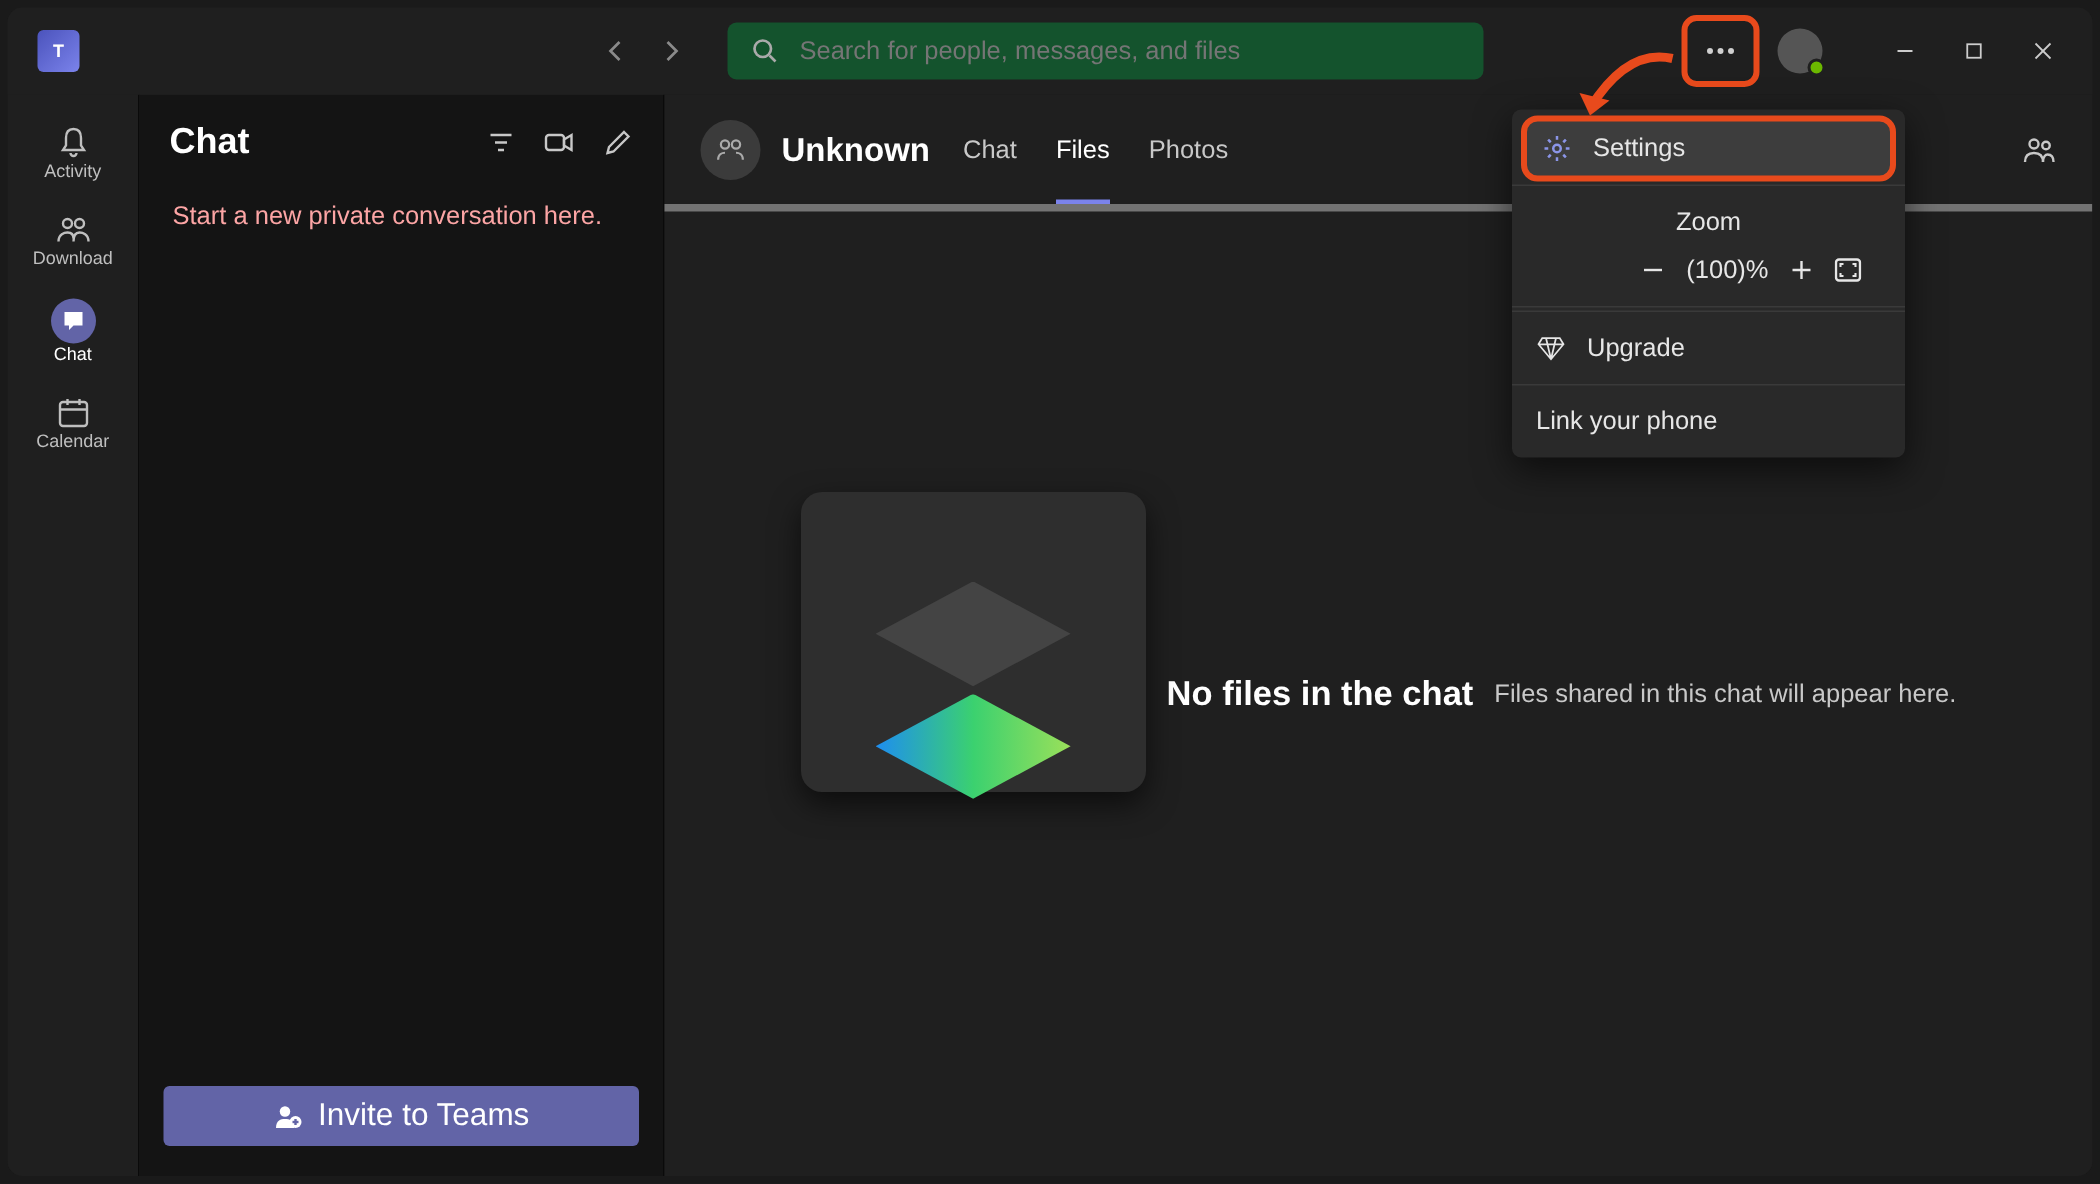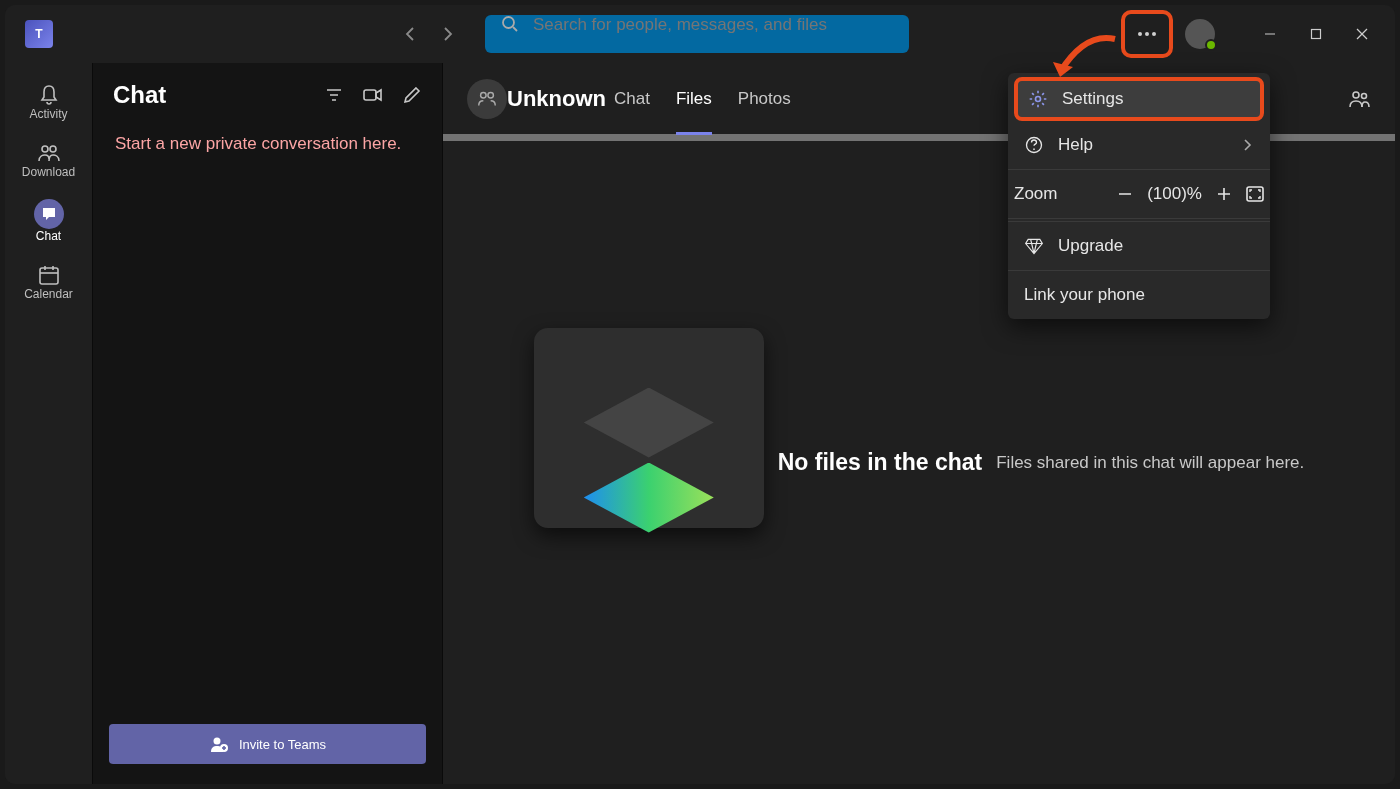--- a/index.html
+++ b/index.html
@@ -30,26 +30,26 @@
     border-radius: 4px;
     position: relative;
     display:flex; align-items:center; justify-content:center;
     color:#fff; font-size:12px; font-weight:bold;
   }
   .app-icon::after { content:"T"; }
   .nav-arrows { display:flex; gap:20px; margin-left: 350px; }
   .nav-arrow { color:#8a8a8a; cursor:pointer; }
   .searchbox {
     margin-left: 30px;
-    width: 424px;
+    width: 504px;
     height: 38px;
-    background: #0369a1;
+    background: #14532d;
     border-radius: 6px;
     display: flex;
-    align-items: flex-start;
+    align-items: center;
     padding: 0 16px;
     gap: 14px;
   }
   .searchbox input {
     background: transparent;
     border: none;
     outline: none;
     color: #bbb;
     font-size: 17px;
     width: 100%;
@@ -133,33 +133,33 @@
     line-height:1.5;
   }
   .invite-btn {
     margin: 8px;
     height: 40px;
     background: #6264a7;
     border-radius:4px;
     display:flex; align-items:center; justify-content:center;
     gap:10px;
     color:#fff;
-    font-size:13px;
+    font-size:21px;
     cursor:pointer;
   }
   
   
   .main { flex:1; background:#1f1f1f; display:flex; flex-direction:column; position:relative; }
   .main-header {
     height: 78px;
     display:flex;
     align-items:center;
     padding: 0 24px;
-    gap: 0;
-    border-bottom: 7px solid #737373;
+    gap: 14px;
+    border-bottom: 5px solid #737373;
   }
   .contact-avatar {
     width:40px; height:40px; border-radius:50%; background:#3b3b3b;
     display:flex; align-items:center; justify-content:center;
     color:#aaa;
   }
   .contact-name { font-size:22px; font-weight:700; color:#fff; }
   .tabs { display:flex; gap:26px; margin-left:8px; }
   .tab { color:#c8c8c8; font-size:17px; padding: 26px 0; cursor:pointer; position:relative; }
   .tab.active { color:#fff; }
@@ -220,34 +220,36 @@
   .menu-item {
     display:flex; align-items:center;
     padding: 12px 16px;
     gap: 14px;
     color:#e6e6e6;
     font-size:17px;
     cursor:pointer;
   }
   .menu-item.highlighted {
     background:#3d3d3d;
+    border-radius:11px;
   }
   .menu-item .chev-right { margin-left:auto; color:#aaa; }
   .settings-highlight {
     border: 4px solid #e84a1c;
     border-radius: 8px;
     margin: 2px 6px;
     padding: 8px 10px;
   }
   .zoom-row {
     display:flex; align-items:center;
-    padding: 12px 6px;
+    padding: 12px 29px;
     gap: 12px;
     color:#e6e6e6;
     font-size:17px;
+    flex-direction:column;
   }
   .zoom-controls { margin-left:auto; display:flex; align-items:center; gap:14px; }
   .menu-sep { height:1px; background:#3a3a3a; margin: 2px 0; }
   
   
   .annotation-arrow {
     position:absolute;
     top: 22px; left: 1040px;
     width: 80px; height: 60px;
     z-index: 200;
@@ -446,35 +448,20 @@
   <div class="menu">
     <div class="menu-item highlighted settings-highlight">
       <span>
         <svg width="20" height="20" viewBox="0 0 24 24">
             <circle cx="12" cy="12" r="3" stroke="#8b95e8" stroke-width="2" fill="none"></circle>
             <path d="M12 2 L12 5 M12 19 L12 22 M2 12 L5 12 M19 12 L22 12 M4.9 4.9 L7 7 M17 17 L19.1 19.1 M4.9 19.1 L7 17 M17 7 L19.1 4.9" stroke="#8b95e8" stroke-width="2"></path>
           </svg>
       </span>
       <span>Settings</span>
     </div>
-    <div class="menu-item">
-      <span>
-        <svg width="20" height="20" viewBox="0 0 24 24">
-            <circle cx="12" cy="12" r="9" stroke="currentColor" stroke-width="1.6" fill="none"></circle>
-            <path d="M9 9 C9 7 10 6 12 6 C14 6 15 7 15 9 C15 11 12 11 12 13" stroke="currentColor" stroke-width="1.6" fill="none"></path>
-            <circle cx="12" cy="17" r="1" fill="currentColor"></circle>
-          </svg>
-      </span>
-      <span>Help</span>
-      <span class="chev-right">
-        <svg width="14" height="14" viewBox="0 0 14 14">
-            <path d="M5 2 L10 7 L5 12" stroke="currentColor" stroke-width="1.6" fill="none"></path>
-          </svg>
-      </span>
-    </div>
     <div class="menu-sep"></div>
     <div class="zoom-row">
       <span>Zoom</span>
       <div class="zoom-controls">
         <span>
           <svg width="16" height="16" viewBox="0 0 16 16">
               <line x1="2" y1="8" x2="14" y2="8" stroke="currentColor" stroke-width="1.6"></line>
             </svg>
         </span>
         <span>(100)%</span>

